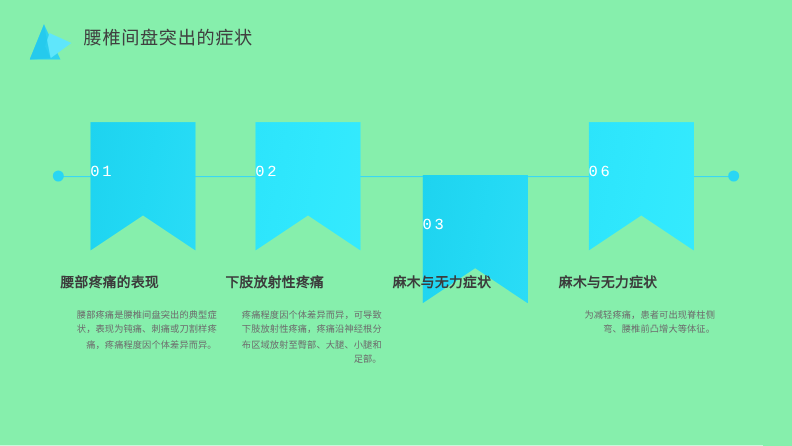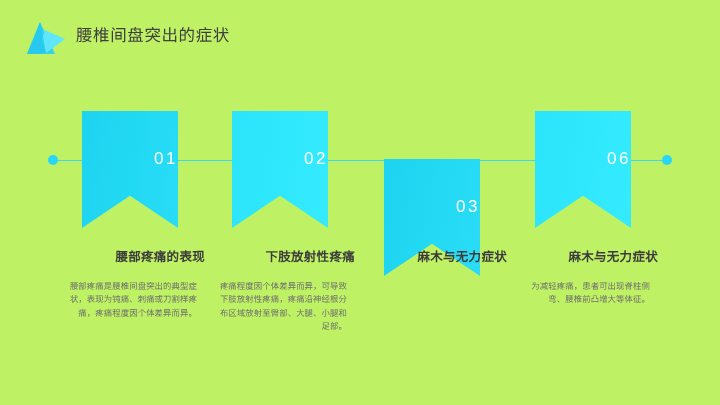--- a/index.html
+++ b/index.html
@@ -16,21 +16,21 @@
     color: #3a3a3a;
     position: relative;
     -webkit-font-smoothing: antialiased;
   }
 
   .slide {
     position: absolute;
     inset: 0;
     width: 720px;
     height: 405px;
-    background: #bef264;
+    background: #86efac;
   }
 
   
   .header {
     position: absolute;
     left: 0;
     top: 0;
     width: 720px;
     height: 72px;
   }
@@ -114,34 +114,34 @@
   .ribbon.v0 { background: linear-gradient(100deg, #1ed3ef 0%, #22d9f4 55%, #2adcf6 100%); }
   .ribbon.v1 { background: linear-gradient(100deg, #2ce4fb 0%, #30e8fd 55%, #35eafd 100%); }
   .ribbon.v2 { background: linear-gradient(100deg, #1ed3ef 0%, #23d9f4 55%, #2bdcf6 100%); margin-top: 48px; }
   .ribbon.v3 { background: linear-gradient(100deg, #2ce4fb 0%, #30e8fd 55%, #35eafd 100%); }
 
   .ribbon-num {
     position: absolute;
     left: 0;
     top: 38px;
     width: 100%;
-    text-align: right;
-    font-family: Liberation Sans, sans-serif;
-    font-size: 17px;
+    text-align: left;
+    font-family: Liberation Mono, monospace;
+    font-size: 14px;
     letter-spacing: 2.5px;
     color: #ffffff;
     font-weight: 400;
   }
 
   .col-title {
     position: absolute;
     left: 0;
     top: 249px;
     width: 150px;
-    text-align: right;
+    text-align: left;
     font-size: 12.5px;
     line-height: 17px;
     color: #3c3c3c;
     font-weight: 700;
     letter-spacing: 0.3px;
     white-space: nowrap;
   }
 
   .col-body {
     position: absolute;

